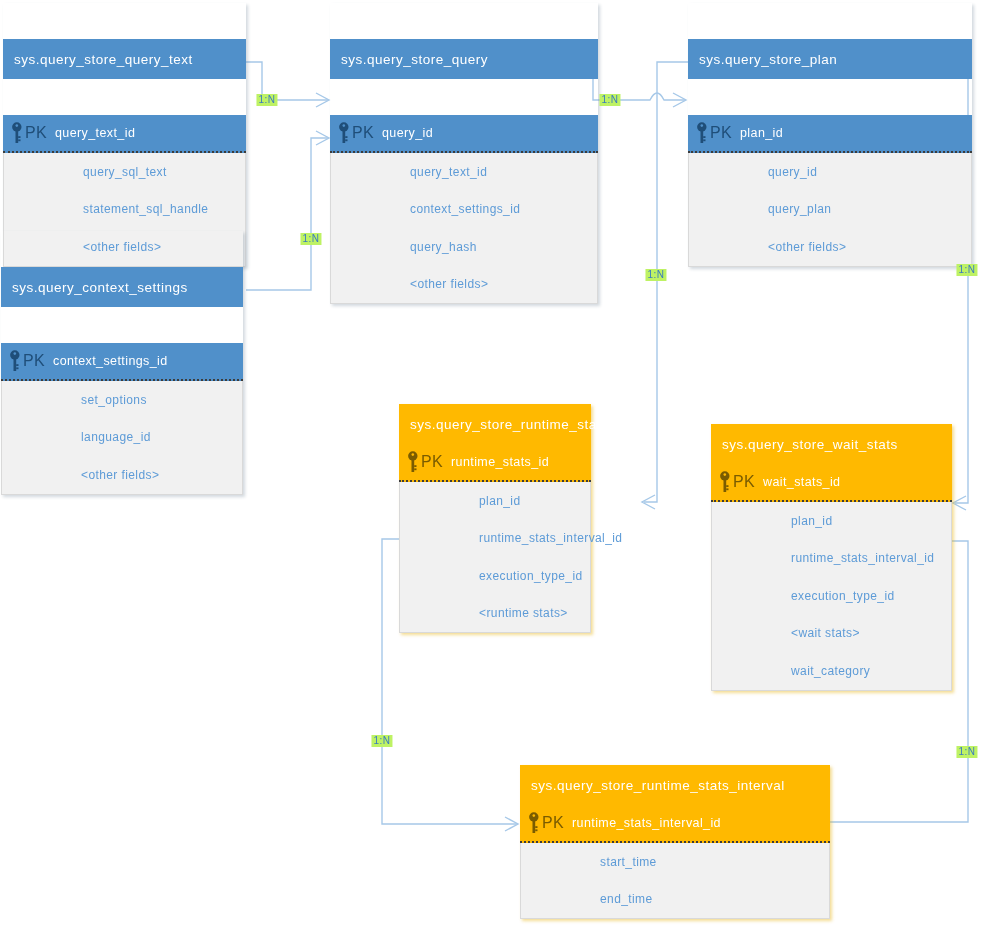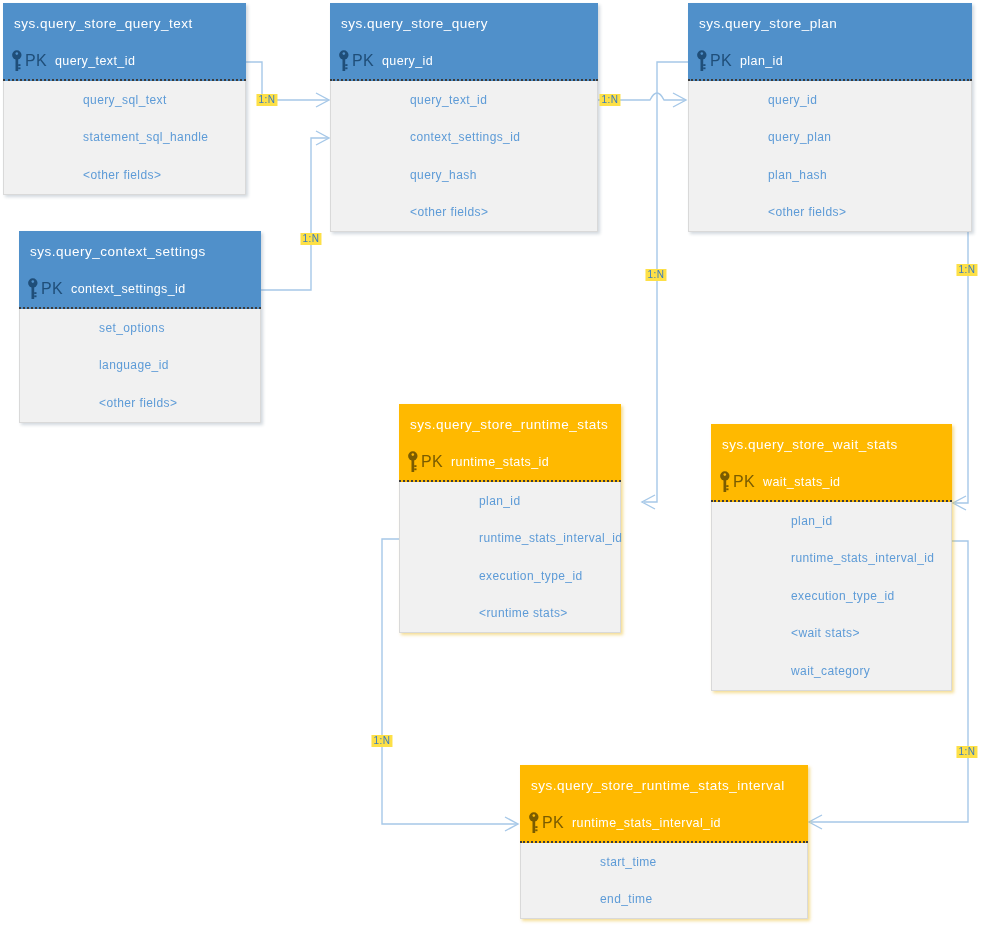--- a/index.html
+++ b/index.html
@@ -18,29 +18,29 @@
     letter-spacing:0.4px; box-sizing:border-box; border-bottom:2px dotted #3c3c3c;
   }
   .entity .pkrow .key { position:absolute; left:8px; top:50%; transform:translateY(-50%); }
   .entity .pkrow .pktag { position:absolute; left:22px; top:50%; transform:translateY(-50%); font-size:16px; }
   .entity .pkrow .pkfield { position:absolute; left:52px; top:50%; transform:translateY(-50%); }
   .entity .body { background:#f1f1f1; border:1px solid #d9d9d9; border-top:none; box-sizing:border-box;padding-left:28px; }
   .entity .row {
     height:37.5px; display:flex; align-items:center; padding-left:51px;
     color:#5d9bd7; font-size:12px; letter-spacing:0.4px; white-space:nowrap;
   }
-  .blue .hd, .blue .pkrow { background:#5090ca; }
+  .blue .hd, .blue .pkrow { background:#5090ca;margin-top:36px; }
   .blue { box-shadow:2px 2px 3px rgba(110,130,150,0.30); }
   .blue .pktag { color:#1f4e79; }
   .orange .hd, .orange .pkrow { background:#ffb900; }
   .orange { box-shadow:2px 2px 3px rgba(230,180,20,0.45); }
   .orange .pktag { color:#7a5c00; }
   .rel-label {
     position:absolute; z-index:3; transform:translate(-50%,-50%);
-    background:#fde047; color:#3a7bbf; font-size:10px; letter-spacing:0.5px;
+    background:#bef264; color:#3a7bbf; font-size:10px; letter-spacing:0.5px;
     padding:0 2px; line-height:12px;
   }
 </style>
 </head>
 <body>
 
 <div id="canvas">
 
   <svg class="wires" width="983" height="933" viewBox="0 0 983 933" fill="none" stroke="#a6c8e8" stroke-width="1.4">
     <path d="M246,62 L262,62 L262,100 L328,100"></path>
@@ -117,46 +117,45 @@
           <rect x="4.5" y="8.5" width="2.7" height="12.5" fill="#1f4e79"></rect>
           <rect x="7.2" y="14.2" width="2.3" height="1.8" fill="#1f4e79"></rect>
           <rect x="7.2" y="17.4" width="2.3" height="1.8" fill="#1f4e79"></rect>
         </svg>
       <span class="pktag">PK</span>
       <span class="pkfield">plan_id</span>
     </div>
     <div class="body">
       <div class="row">query_id</div>
       <div class="row">query_plan</div>
-      <div class="row">plan_hash</div>
-      <div class="row">&lt;other fields&gt;</div>
-    </div>
-  </div>
-
-  <div class="entity blue" style="left:19px;top:231px;width:242px">
+      <div class="row">&lt;other fields&gt;</div>
+    </div>
+  </div>
+
+  <div class="entity blue" style="left:1px;top:231px;width:242px">
     <div class="hd">sys.query_context_settings</div>
     <div class="pkrow">
       <svg class="key" width="12" height="22" viewBox="0 0 12 22">
           <circle cx="5.8" cy="5" r="4.7" fill="#1f4e79"></circle>
           <circle cx="5.8" cy="3.6" r="1.3" fill="#5090ca"></circle>
           <rect x="4.5" y="8.5" width="2.7" height="12.5" fill="#1f4e79"></rect>
           <rect x="7.2" y="14.2" width="2.3" height="1.8" fill="#1f4e79"></rect>
           <rect x="7.2" y="17.4" width="2.3" height="1.8" fill="#1f4e79"></rect>
         </svg>
       <span class="pktag">PK</span>
       <span class="pkfield">context_settings_id</span>
     </div>
     <div class="body">
       <div class="row">set_options</div>
       <div class="row">language_id</div>
       <div class="row">&lt;other fields&gt;</div>
     </div>
   </div>
 
-  <div class="entity orange" style="left:399px;top:404px;width:222px">
+  <div class="entity orange" style="left:399px;top:404px;width:192px">
     <div class="hd">sys.query_store_runtime_stats</div>
     <div class="pkrow">
       <svg class="key" width="12" height="22" viewBox="0 0 12 22">
           <circle cx="5.8" cy="5" r="4.7" fill="#7a5c00"></circle>
           <circle cx="5.8" cy="3.6" r="1.3" fill="#ffb900"></circle>
           <rect x="4.5" y="8.5" width="2.7" height="12.5" fill="#7a5c00"></rect>
           <rect x="7.2" y="14.2" width="2.3" height="1.8" fill="#7a5c00"></rect>
           <rect x="7.2" y="17.4" width="2.3" height="1.8" fill="#7a5c00"></rect>
         </svg>
       <span class="pktag">PK</span>
@@ -185,21 +184,21 @@
     </div>
     <div class="body">
       <div class="row">plan_id</div>
       <div class="row">runtime_stats_interval_id</div>
       <div class="row">execution_type_id</div>
       <div class="row">&lt;wait stats&gt;</div>
       <div class="row">wait_category</div>
     </div>
   </div>
 
-  <div class="entity orange" style="left:520px;top:765px;width:288px">
+  <div class="entity orange" style="left:520px;top:765px;width:310px">
     <div class="hd">sys.query_store_runtime_stats_interval</div>
     <div class="pkrow">
       <svg class="key" width="12" height="22" viewBox="0 0 12 22">
           <circle cx="5.8" cy="5" r="4.7" fill="#7a5c00"></circle>
           <circle cx="5.8" cy="3.6" r="1.3" fill="#ffb900"></circle>
           <rect x="4.5" y="8.5" width="2.7" height="12.5" fill="#7a5c00"></rect>
           <rect x="7.2" y="14.2" width="2.3" height="1.8" fill="#7a5c00"></rect>
           <rect x="7.2" y="17.4" width="2.3" height="1.8" fill="#7a5c00"></rect>
         </svg>
       <span class="pktag">PK</span>

